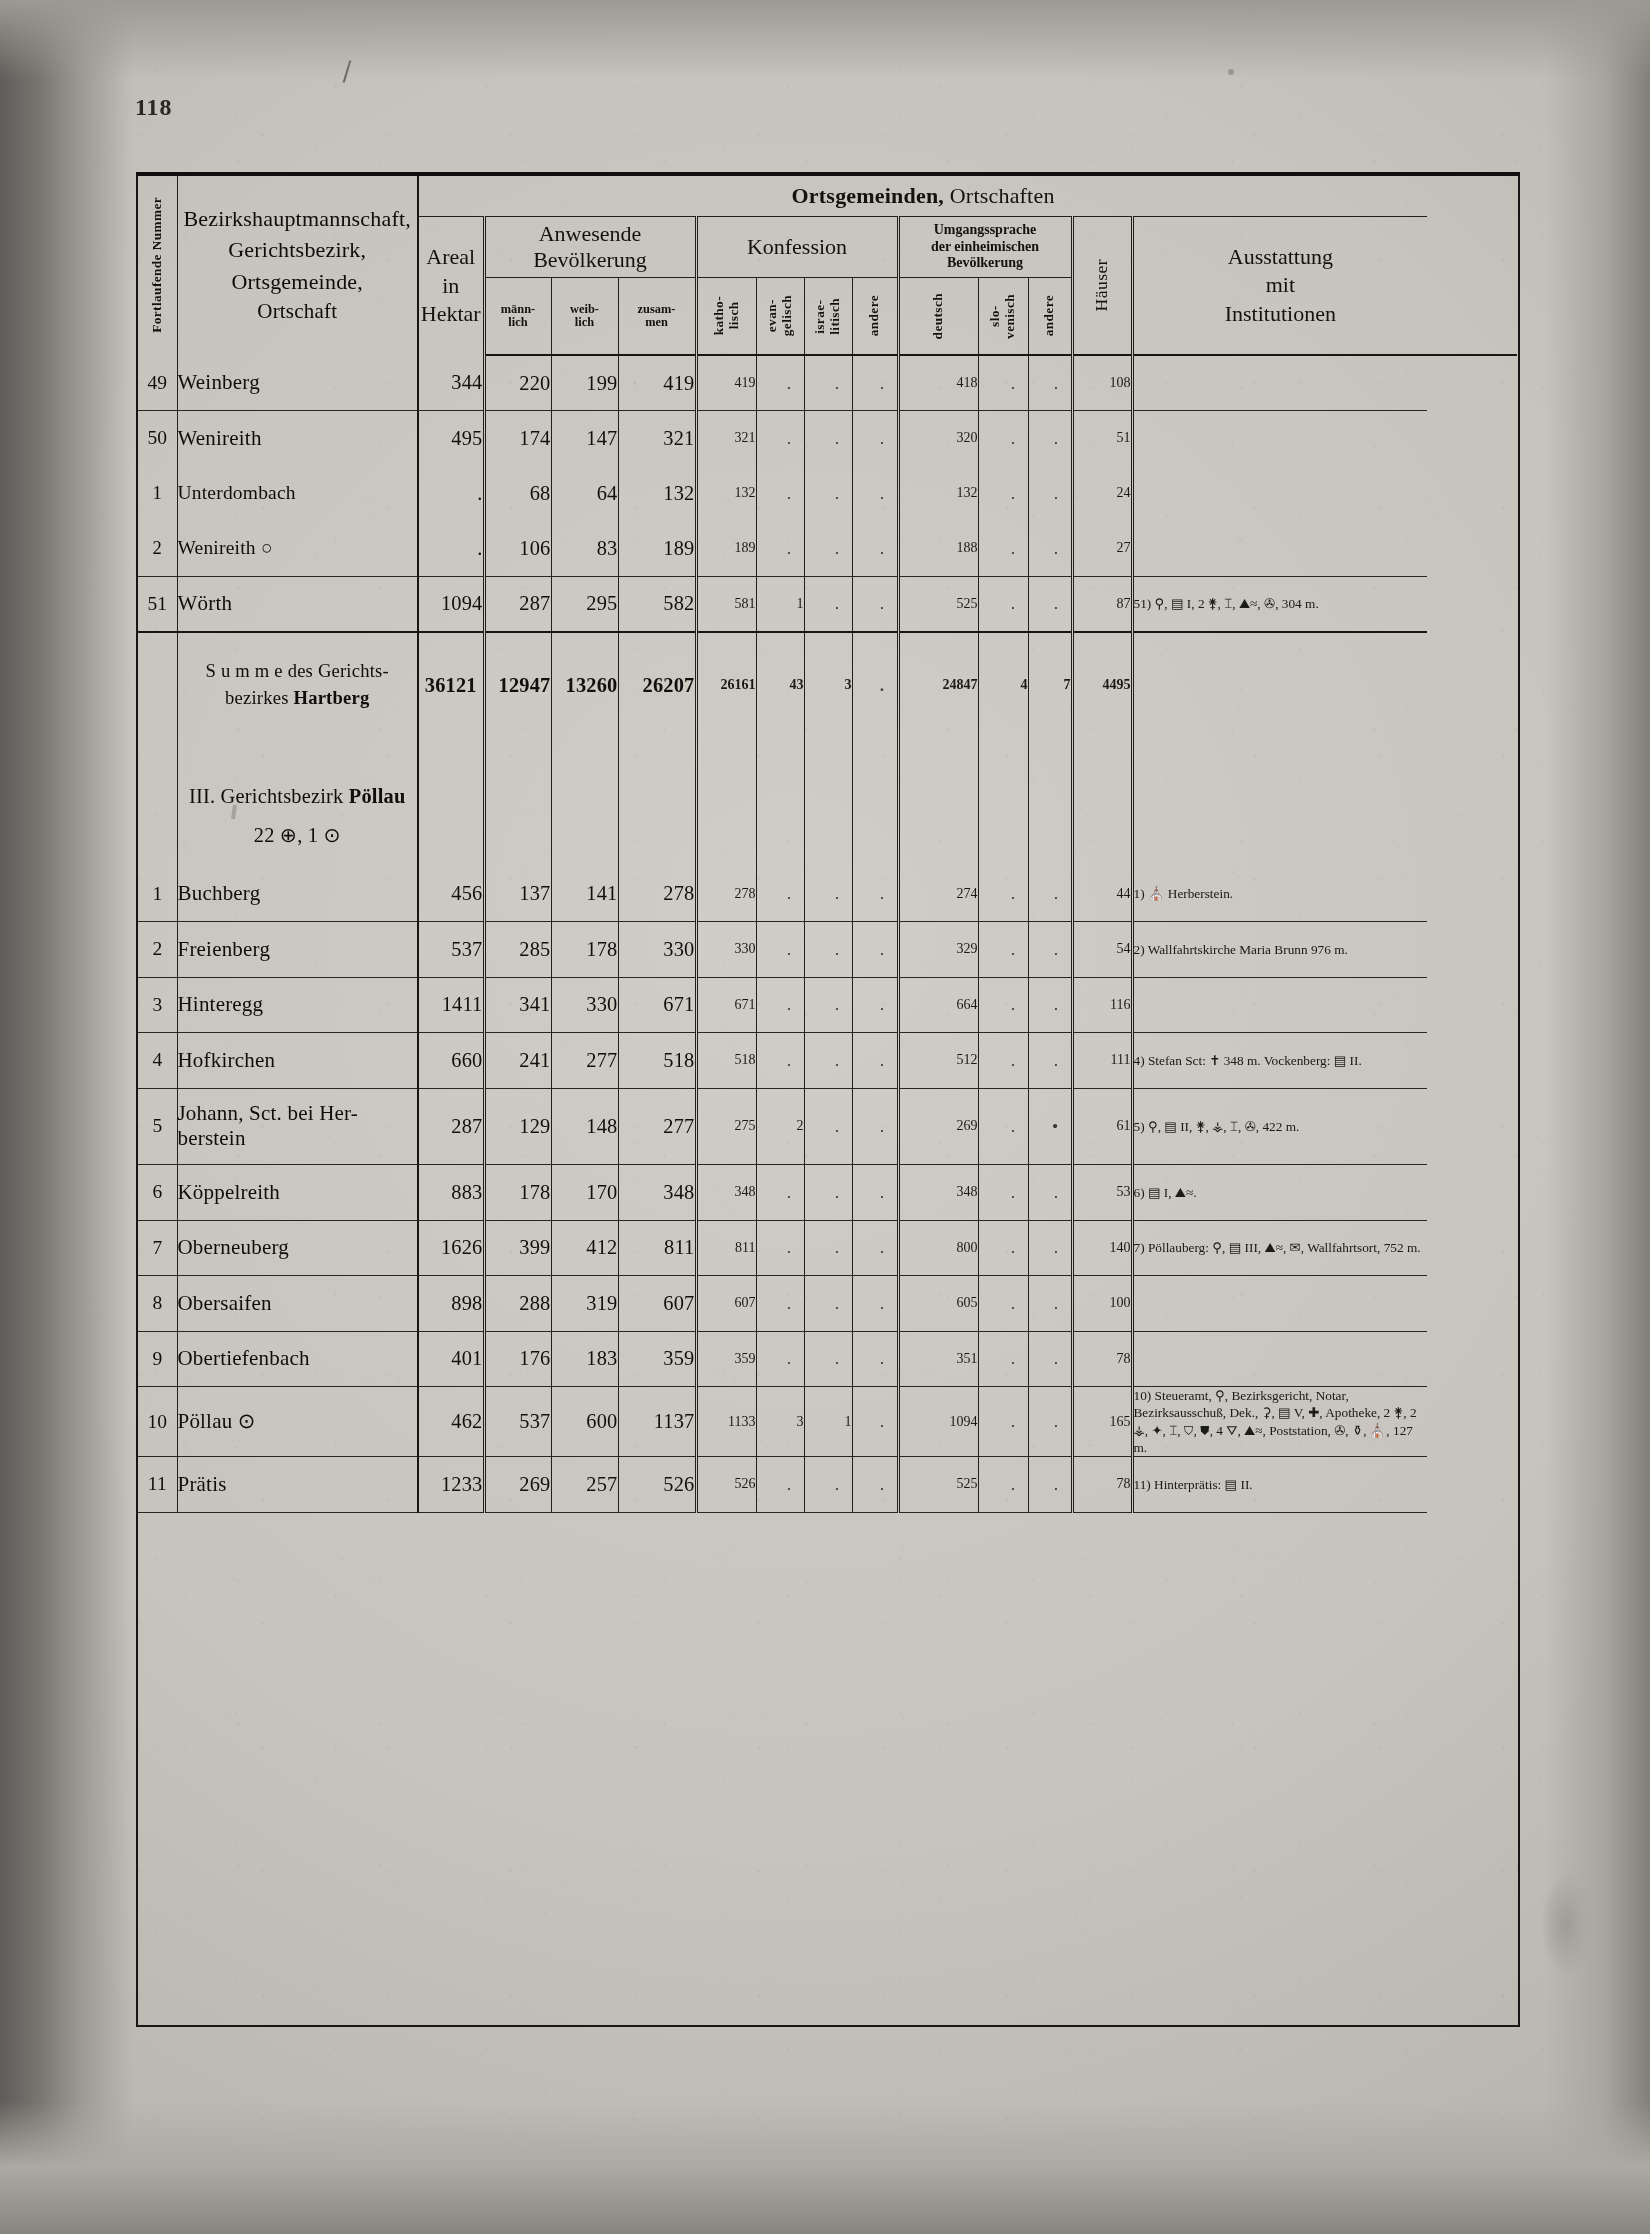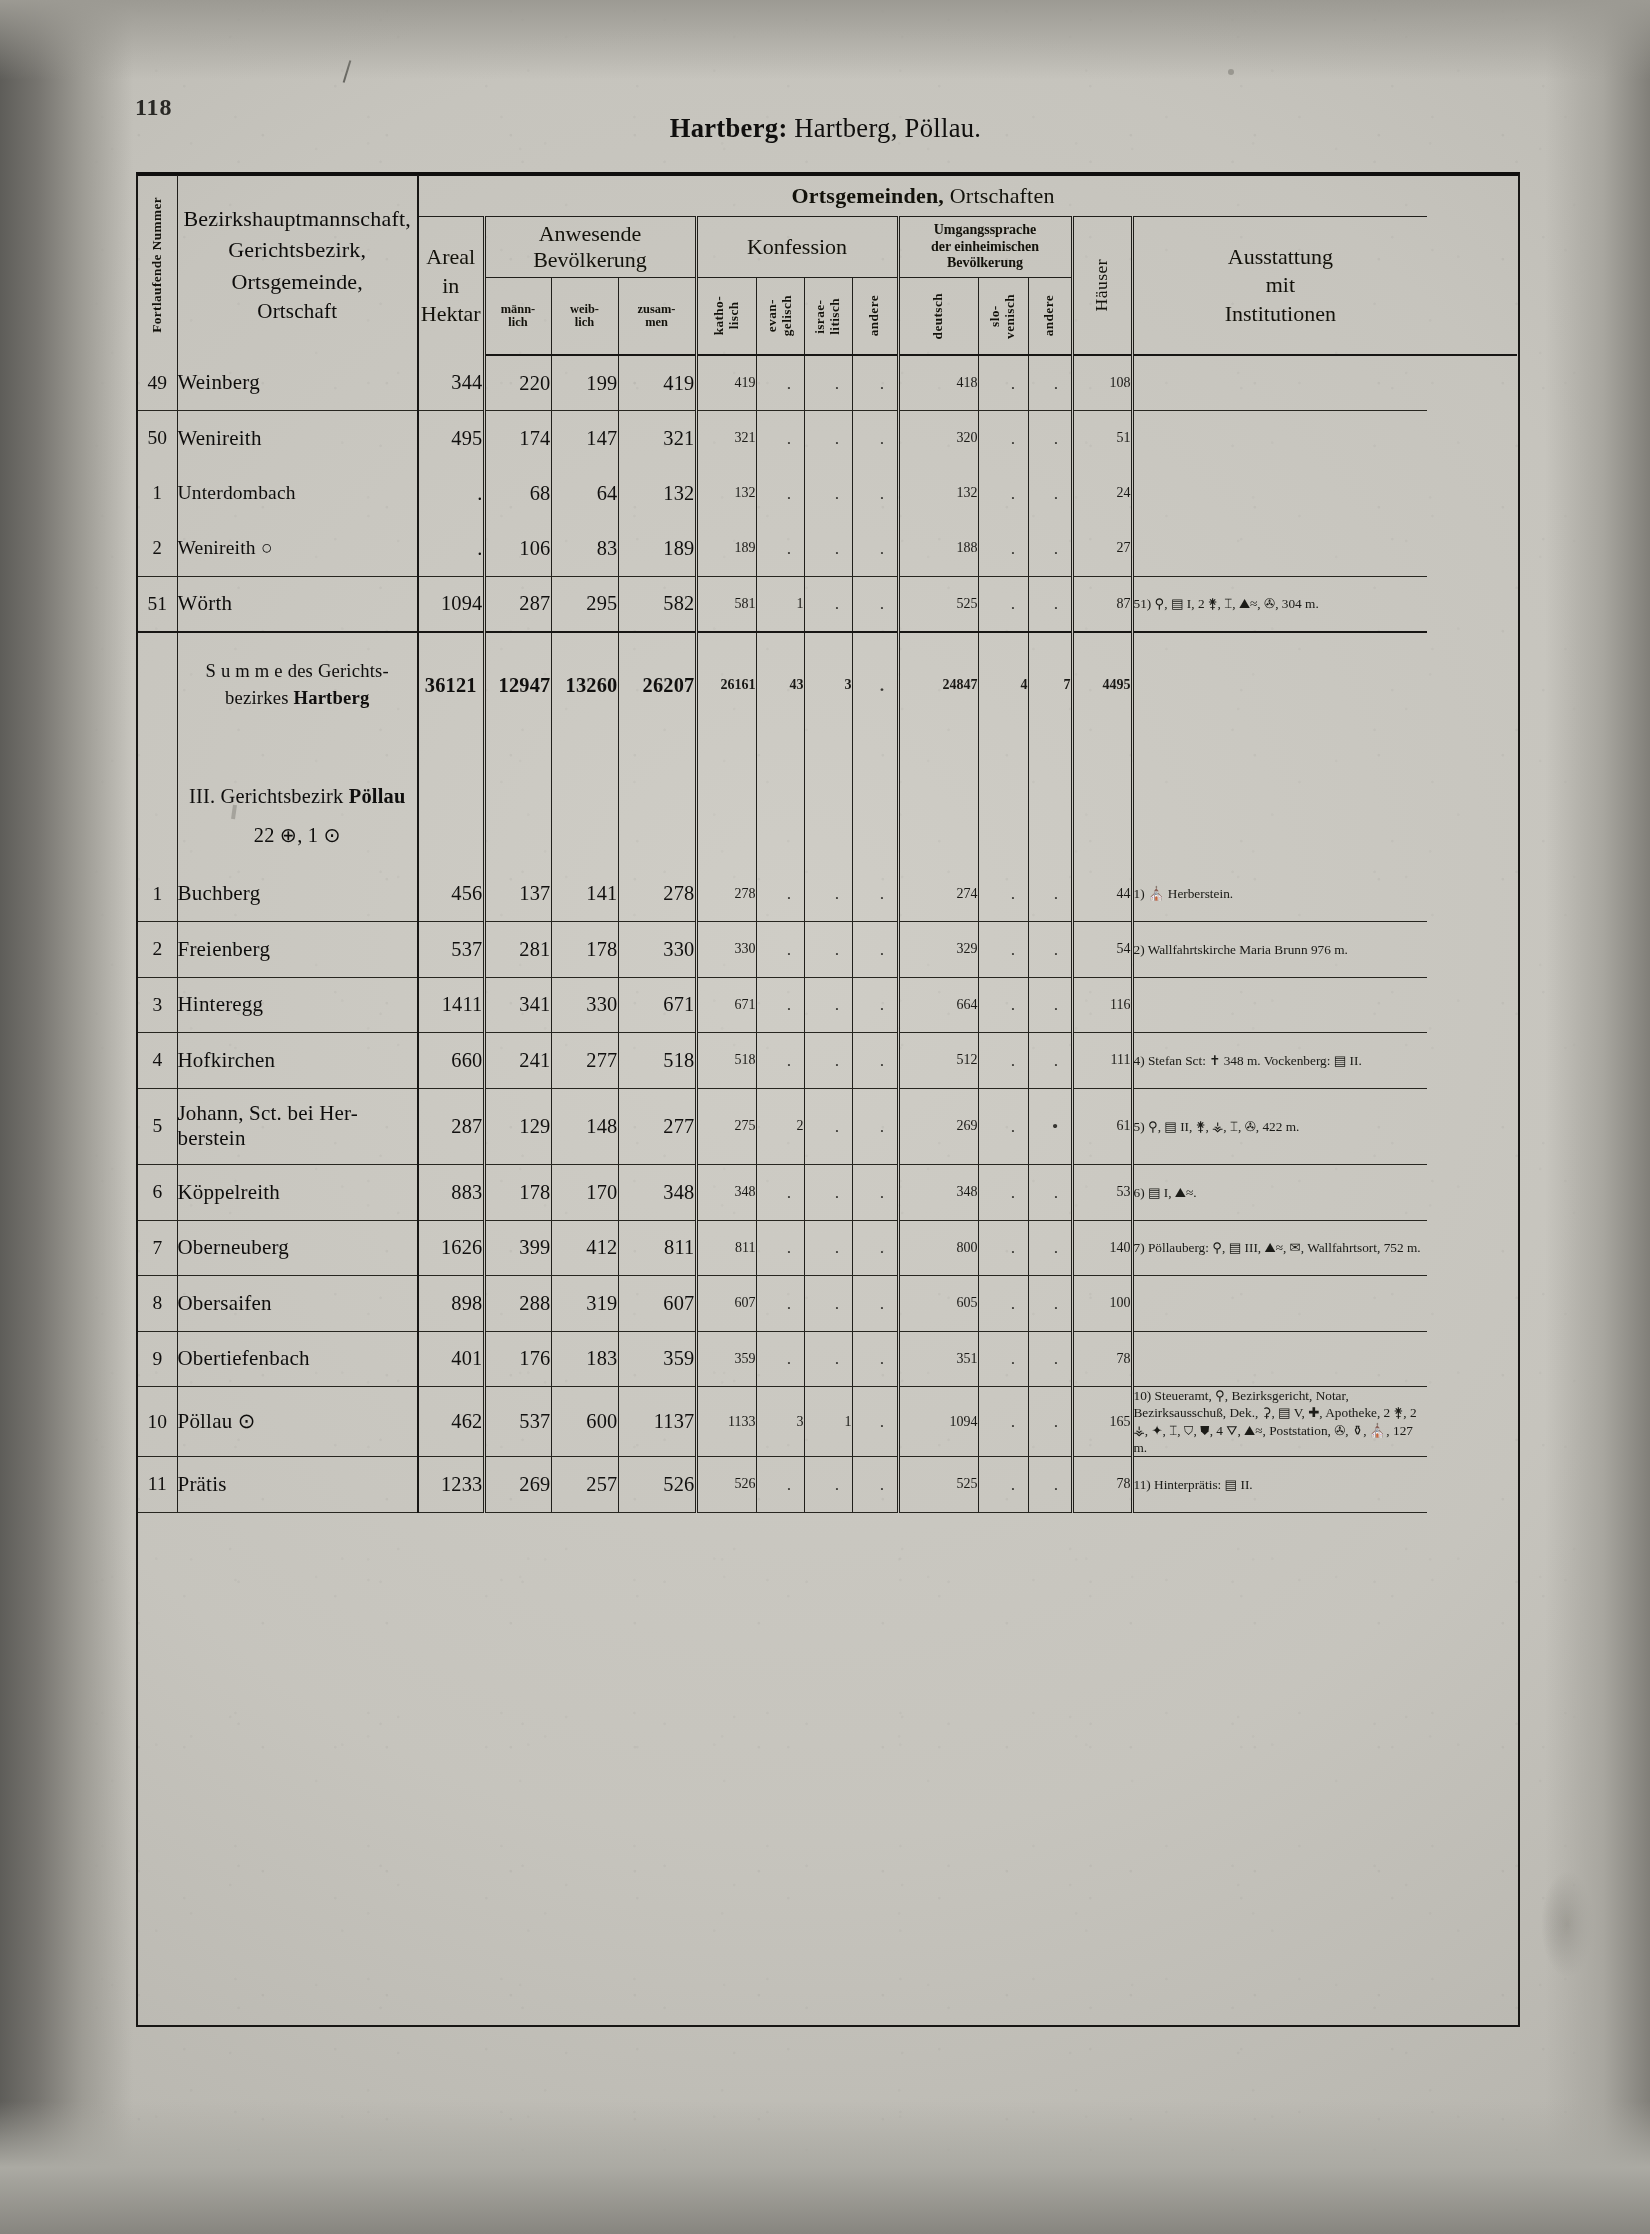--- a/index.html
+++ b/index.html
@@ -239,24 +239,20 @@
 </head>
 <body>
 
 <div id="scan"></div>
 <div id="grain"></div>
 
 <div id="page">
 
   <div class="folio">118</div>
 
-  <div class="running-head">
-    <span class="bold">Hartberg:</span>
-    <span class="light">Hartberg, Pöllau.</span>
-  </div>
 
   <div class="pen-mark"></div>
   <div class="smudge1"></div>
   <div class="smudge2"></div>
   <div class="smudge3"></div>
 
   <div id="frame"></div>
 
   <table class="gaz">
     <colgroup>
@@ -613,21 +609,21 @@
           <td class="vr"></td>
           <td class="vr"></td>
           <td class="vr-d"></td>
           <td class="vr-d"></td>
           <td></td>
         </tr>
         <tr style="height: 55px;">
           <td class="idx vr">2</td>
           <td class="place vr-hv">Freienberg</td>
           <td class="num vr-d">537</td>
-          <td class="num vr">281</td>
+          <td class="num vr">285</td>
           <td class="num vr">178</td>
           <td class="num vr-d">330</td>
           <td class="num-sm vr">330</td>
           <td class="num-sm dot vr">.</td>
           <td class="num-sm dot vr">.</td>
           <td class="num-sm dot vr-d">.</td>
           <td class="num-sm vr">329</td>
           <td class="num-sm dot vr">.</td>
           <td class="num-sm dot vr-d">.</td>
           <td class="num-sm vr-d">54</td>

